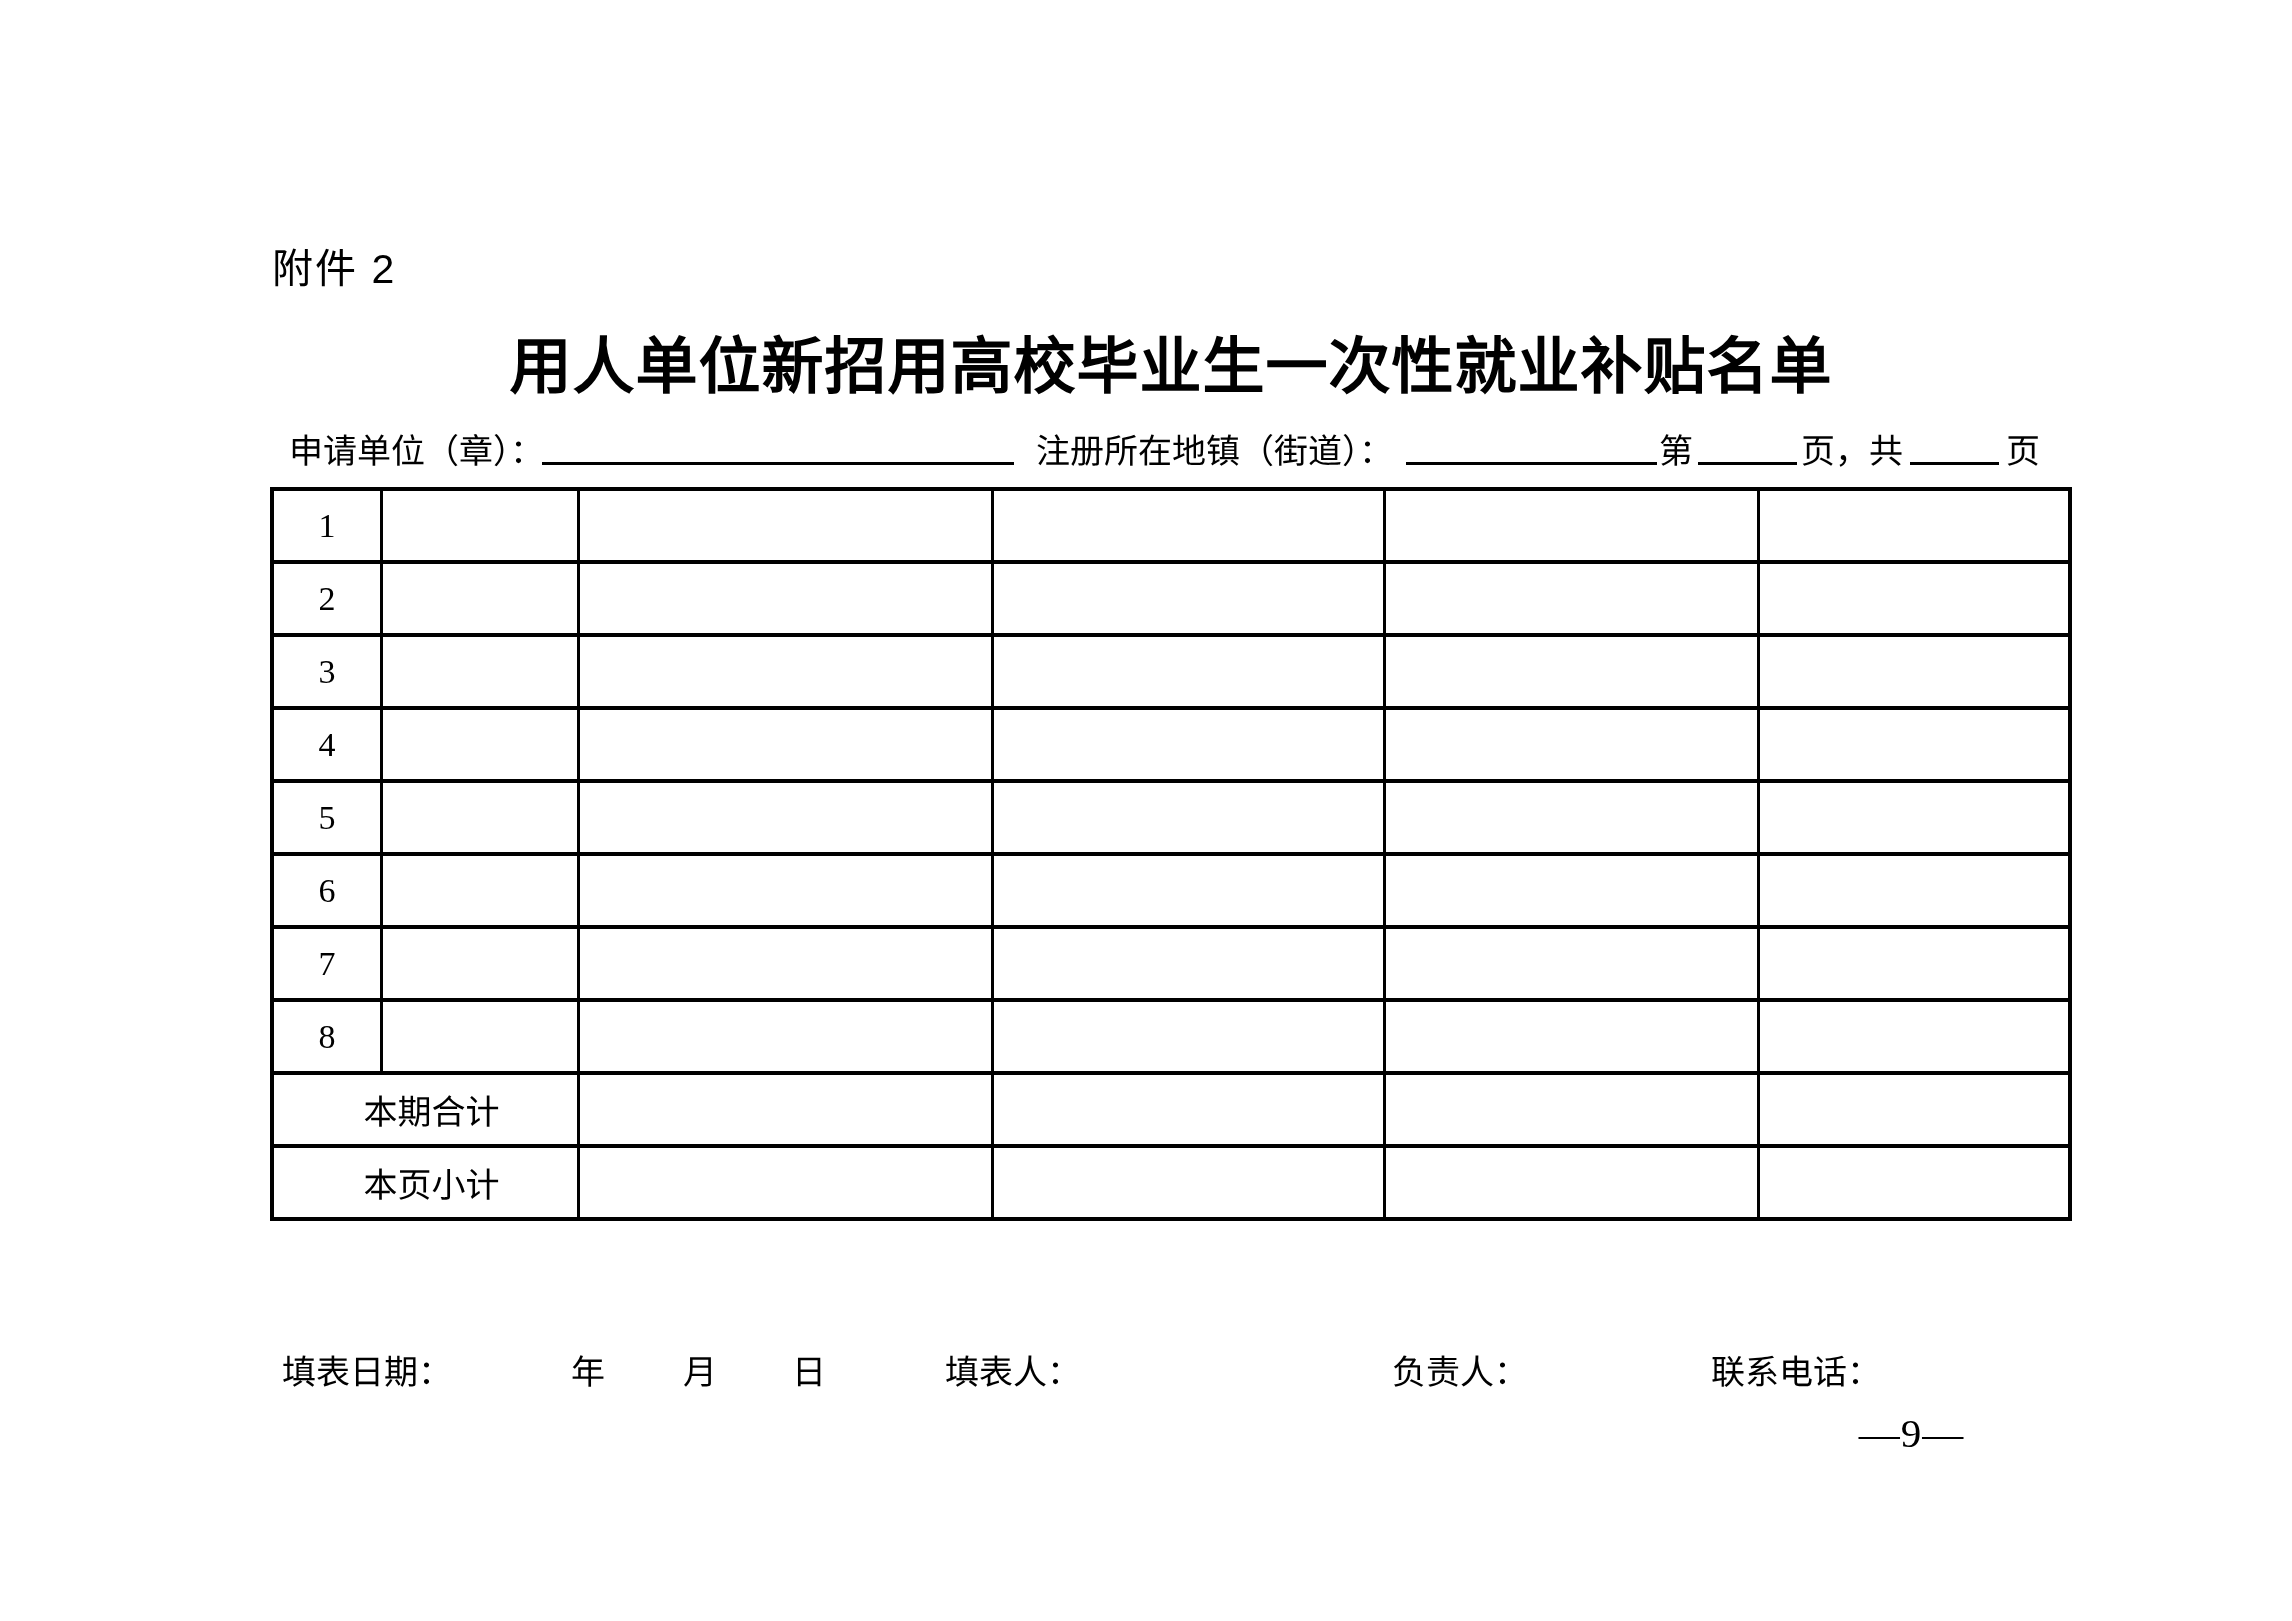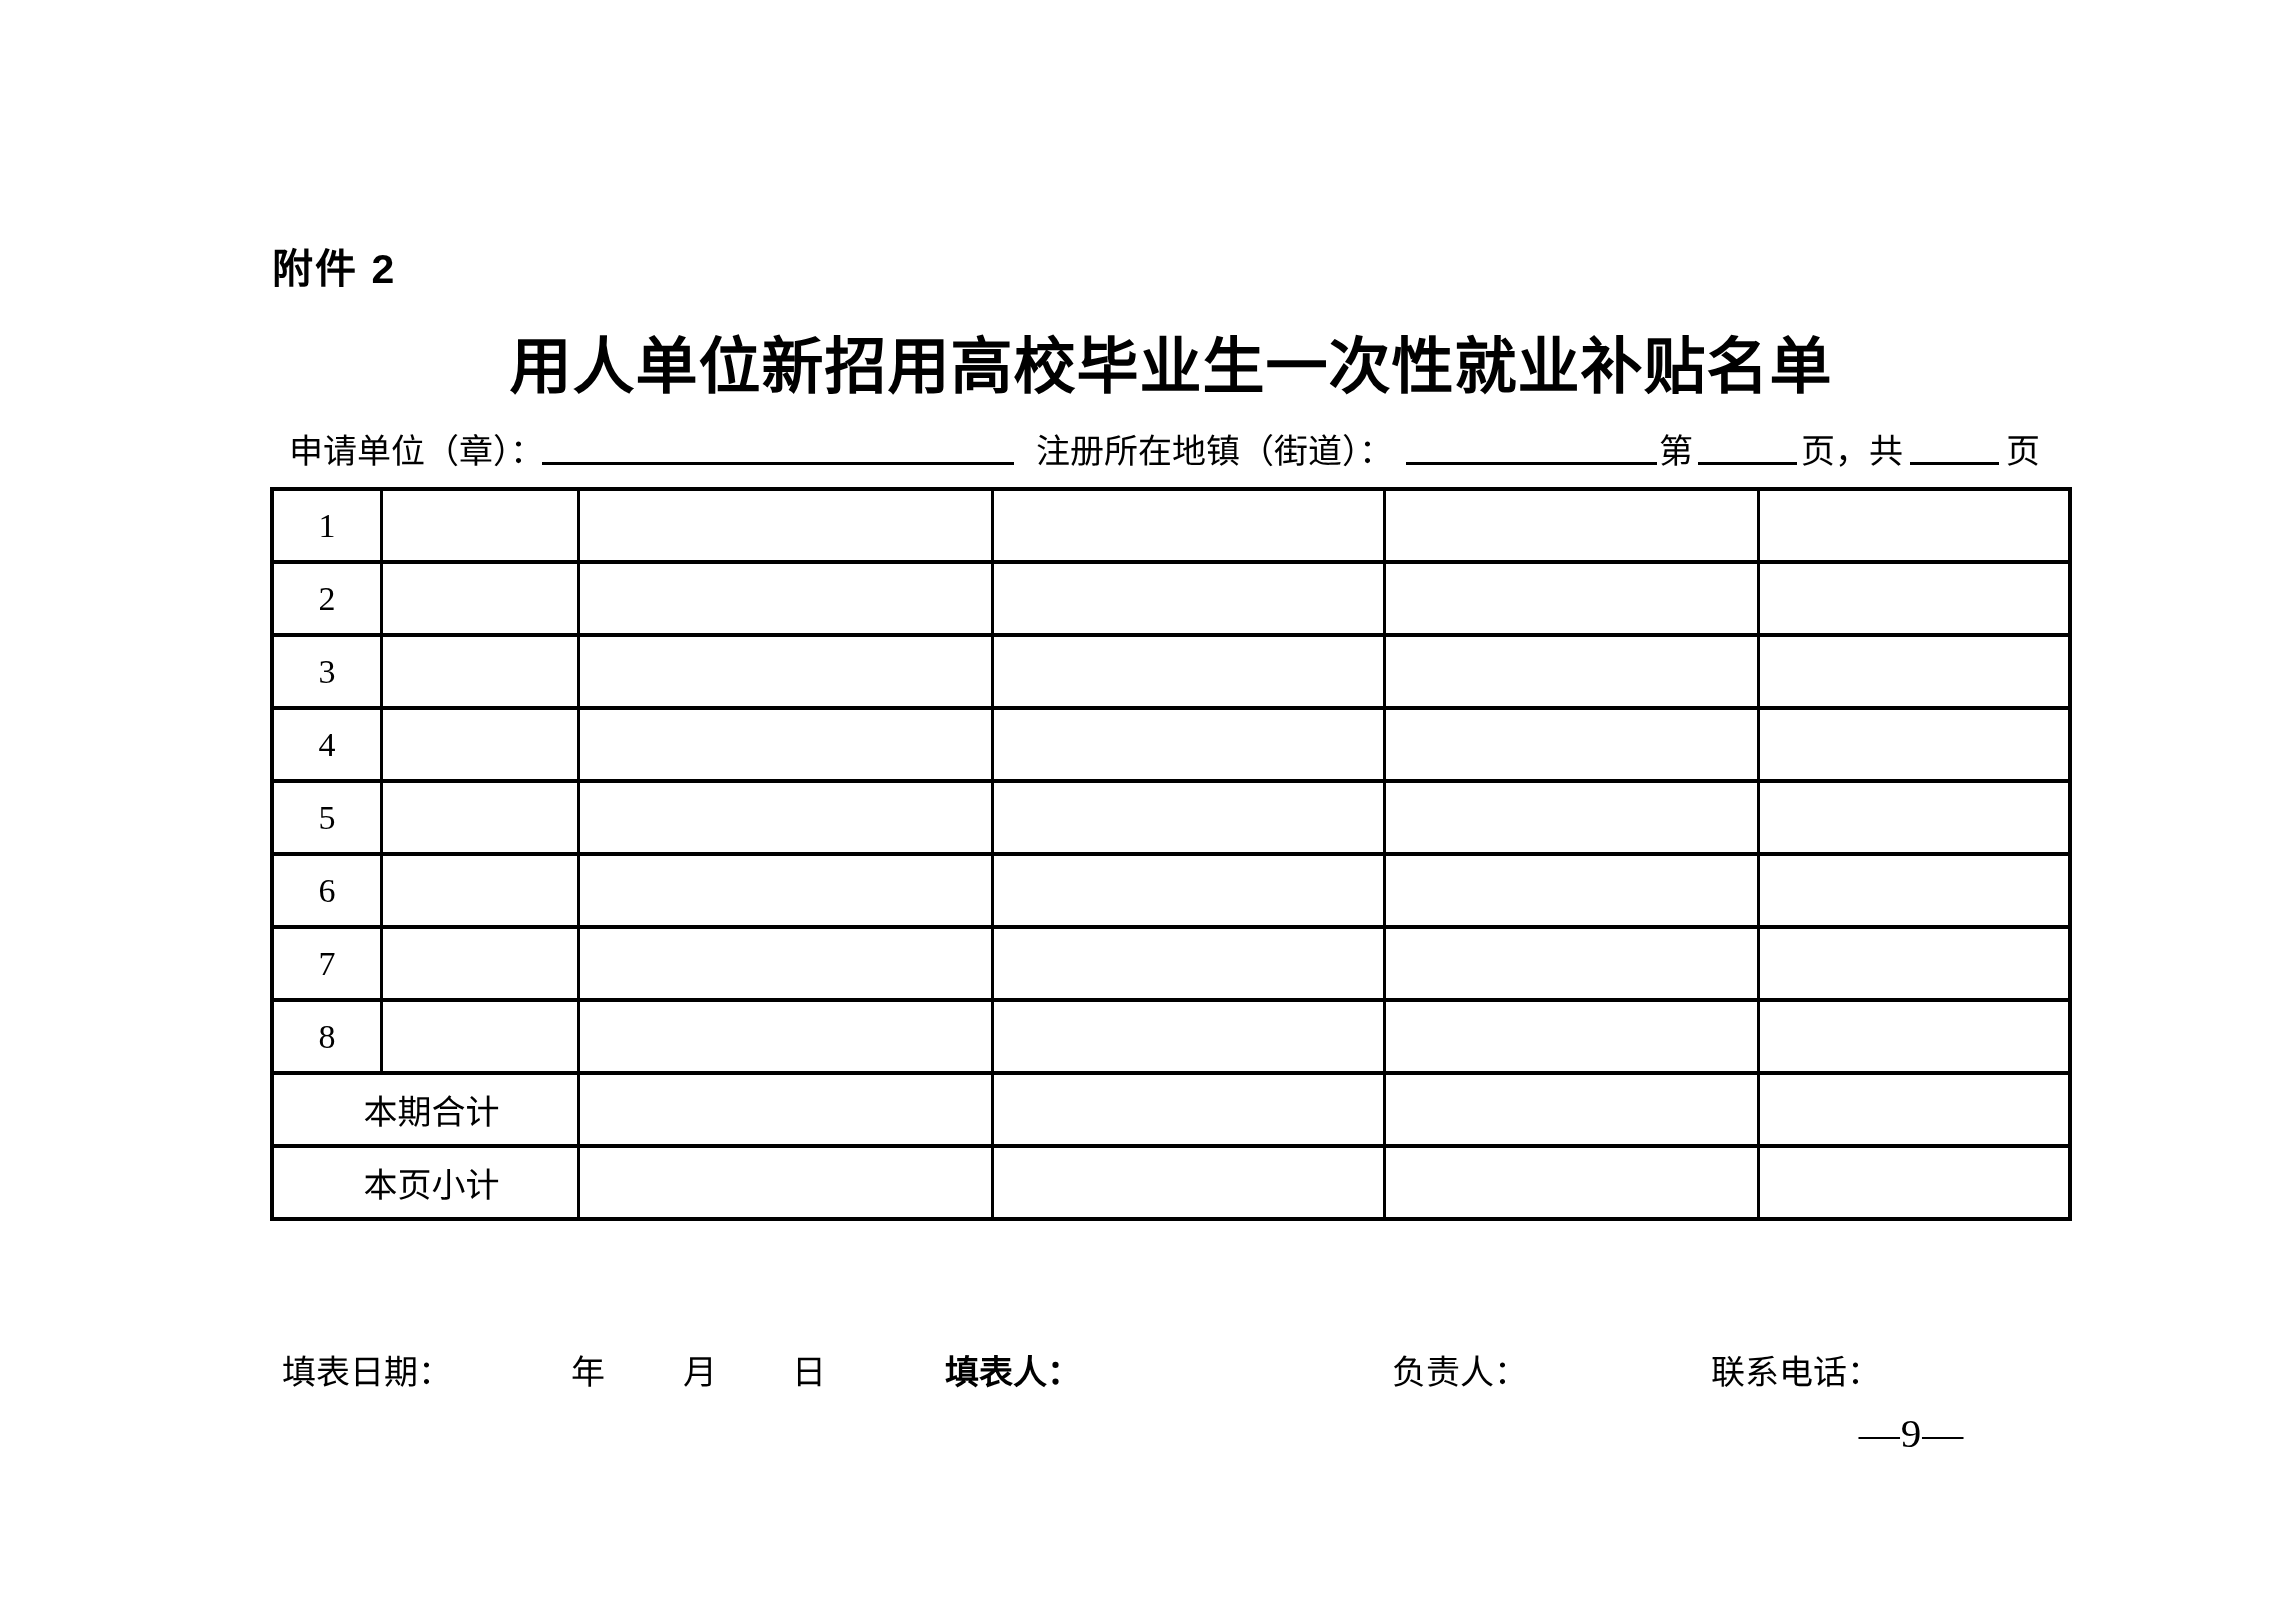--- a/index.html
+++ b/index.html
@@ -12,21 +12,21 @@
     color: #000;
     overflow: hidden;
   }
 
   .attachment-label {
     position: absolute;
     left: 272px;
     top: 235px;
     font-size: 41px;
     font-family: "Liberation Sans", "DejaVu Sans", sans-serif;
-    font-weight: 700;
+    font-weight: 400;
     letter-spacing: 2px;
   }
 
   .doc-title {
     position: absolute;
     left: 270px;
     top: 316px;
     width: 1802px;
     text-align: center;
     font-size: 62px;
@@ -80,21 +80,21 @@
     text-align: left;
     padding-left: 12.7px;
   }
 
   .footer-line { position: absolute; top: 1345px; left: 0; width: 2264px; height: 47px; font-size: 34px; text-align: center; }
   .footer-line .lbl { position: absolute; top: 0; white-space: nowrap; }
   #f-date  { left: 282px; }
   #f-year  { left: 571px; }
   #f-month { left: 683px; }
   #f-day   { left: 792px; }
-  #f-filler{ left: 945px; font-weight: bold; }
+  #f-filler{ left: 945px; }
   #f-resp  { left: 1392px; }
   #f-phone { left: 1711px; }
 
   .page-number {
     position: absolute;
     left: 1794px;
     top: 1409px;
     width: 235px;
     text-align: center;
     font-size: 41px;

